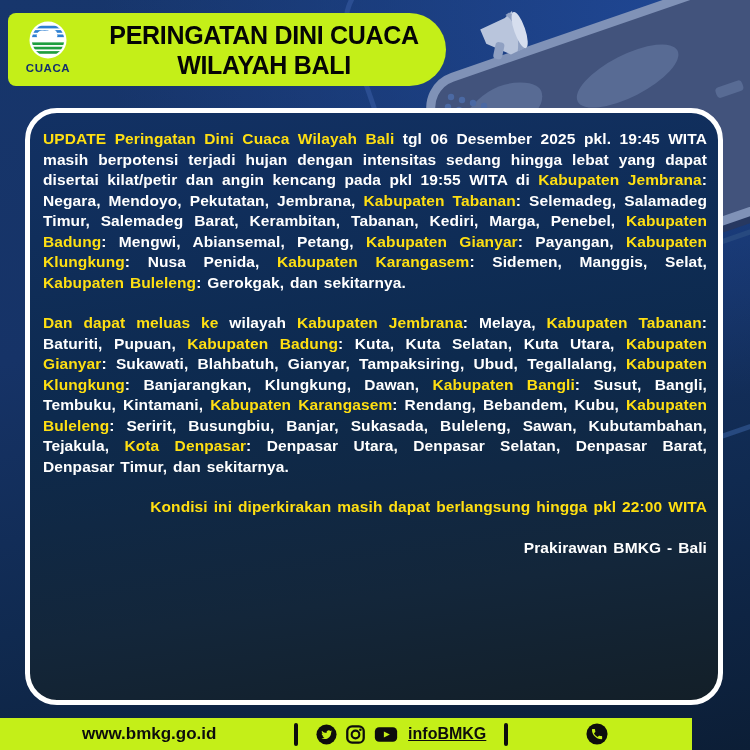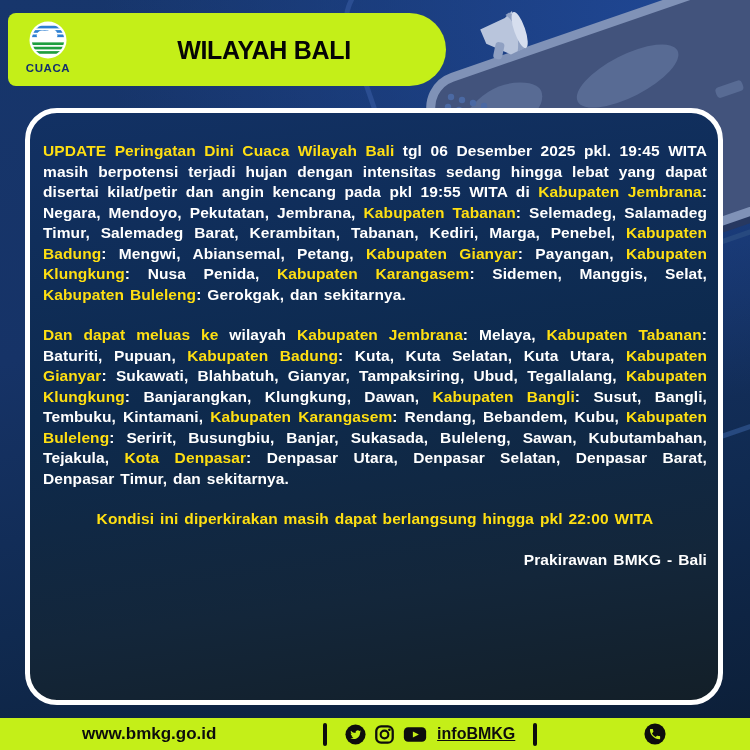--- a/index.html
+++ b/index.html
@@ -30,36 +30,36 @@
   .title{
     margin-left:80px;width:352px;text-align:center;color:#050505;
     font-weight:bold;font-size:25px;line-height:30px;letter-spacing:-.3px;
   }
 
   
   .panel{
     position:absolute;left:25px;top:108px;width:698px;height:597px;box-sizing:border-box;
     border:5px solid #ffffff;border-radius:32px;
     background:linear-gradient(172deg,#123164 0%, #0d2a4e 45%, #13263a 78%, #131f28 100%);
-    padding:28px 11px 0 13px;
+    padding:16px 11px 0 13px;
   }
   .panel p{
     margin:0 0 20px 0;
     font-size:15.5px;line-height:20.5px;font-weight:bold;
     text-align:justify;color:var(--text-white);
     letter-spacing:.1px;word-spacing:1.5px;
   }
   .panel .hl{color:var(--highlight-yellow);}
   .panel .w{color:var(--text-white);}
-  .panel p.closing{color:var(--highlight-yellow);text-align:center;margin-top:20px;}
+  .panel p.closing{color:var(--highlight-yellow);text-align:right;margin-top:20px;}
   .panel p.signature{color:var(--text-white);text-align:right;margin-bottom:0;}
 
   
   .footer{
-    position:absolute;left:0;bottom:0;width:750px;height:32px;box-sizing:border-box;
+    position:absolute;left:0;bottom:0;width:692px;height:32px;box-sizing:border-box;
     background:var(--accent-green);
     display:flex;align-items:center;justify-content:space-between;
     padding:0 84px 0 82px;color:#0d0d0d;font-weight:bold;font-size:17px;
   }
   .fgroup{display:flex;align-items:center;gap:8px;}
   .sep{width:4px;height:23px;background:#0d0d0d;border-radius:2px;display:inline-block;}
   .sep.left{margin-right:10px;} .sep.right{margin-left:10px;}
   .handle{font-size:16px;margin-left:2px;text-decoration:underline;}
   .ficon{display:inline-block;vertical-align:middle;}
 </style>
@@ -122,20 +122,21 @@
           <ellipse cx="14" cy="13.5" rx="5" ry="3.6" fill="#ffffff"></ellipse>
           <ellipse cx="24" cy="12.8" rx="5.5" ry="3.8" fill="#ffffff"></ellipse>
           <rect x="2" y="22.5" width="36" height="2.8" fill="#1f9e3e"></rect>
           <rect x="2" y="27.1" width="36" height="2.8" fill="#1f9e3e"></rect>
           <rect x="2" y="31.7" width="36" height="2.8" fill="#1f9e3e"></rect>
         </g>
       </svg>
       <span class="logo-text">CUACA</span>
     </div>
     <div class="title">
+      <div>PERINGATAN DINI CUACA</div>
       <div>WILAYAH BALI</div>
     </div>
   </div>
 
   <div class="panel">
     <p><span class="hl">UPDATE Peringatan Dini Cuaca Wilayah Bali</span><span class="w"> tgl 06 Desember 2025 pkl. 19:45 WITA masih berpotensi terjadi hujan dengan intensitas sedang hingga lebat yang dapat disertai kilat/petir dan angin kencang pada pkl 19:55 WITA di </span><span class="hl">Kabupaten Jembrana</span><span class="w">: Negara, Mendoyo, Pekutatan, Jembrana, </span><span class="hl">Kabupaten Tabanan</span><span class="w">: Selemadeg, Salamadeg Timur, Salemadeg Barat, Kerambitan, Tabanan, Kediri, Marga, Penebel, </span><span class="hl">Kabupaten Badung</span><span class="w">: Mengwi, Abiansemal, Petang, </span><span class="hl">Kabupaten Gianyar</span><span class="w">: Payangan, </span><span class="hl">Kabupaten Klungkung</span><span class="w">: Nusa Penida, </span><span class="hl">Kabupaten Karangasem</span><span class="w">: Sidemen, Manggis, Selat, </span><span class="hl">Kabupaten Buleleng</span><span class="w">: Gerokgak, dan sekitarnya.</span></p>
     <p><span class="hl">Dan dapat meluas ke</span><span class="w"> wilayah </span><span class="hl">Kabupaten Jembrana</span><span class="w">: Melaya, </span><span class="hl">Kabupaten Tabanan</span><span class="w">: Baturiti, Pupuan, </span><span class="hl">Kabupaten Badung</span><span class="w">: Kuta, Kuta Selatan, Kuta Utara, </span><span class="hl">Kabupaten Gianyar</span><span class="w">: Sukawati, Blahbatuh, Gianyar, Tampaksiring, Ubud, Tegallalang, </span><span class="hl">Kabupaten Klungkung</span><span class="w">: Banjarangkan, Klungkung, Dawan, </span><span class="hl">Kabupaten Bangli</span><span class="w">: Susut, Bangli, Tembuku, Kintamani, </span><span class="hl">Kabupaten Karangasem</span><span class="w">: Rendang, Bebandem, Kubu, </span><span class="hl">Kabupaten Buleleng</span><span class="w">: Seririt, Busungbiu, Banjar, Sukasada, Buleleng, Sawan, Kubutambahan, Tejakula, </span><span class="hl">Kota Denpasar</span><span class="w">: Denpasar Utara, Denpasar Selatan, Denpasar Barat, Denpasar Timur, dan sekitarnya.</span></p>
     <p class="closing">Kondisi ini diperkirakan masih dapat berlangsung hingga pkl 22:00 WITA</p>
     <p class="signature">Prakirawan BMKG - Bali</p>
   </div>

